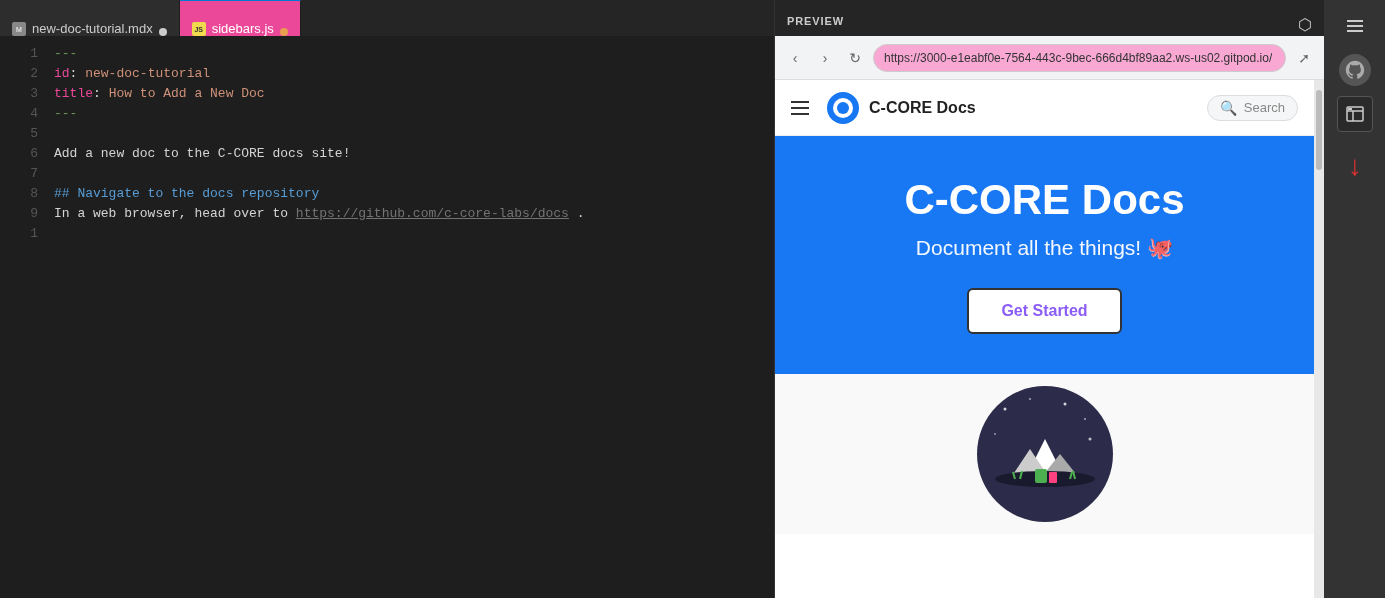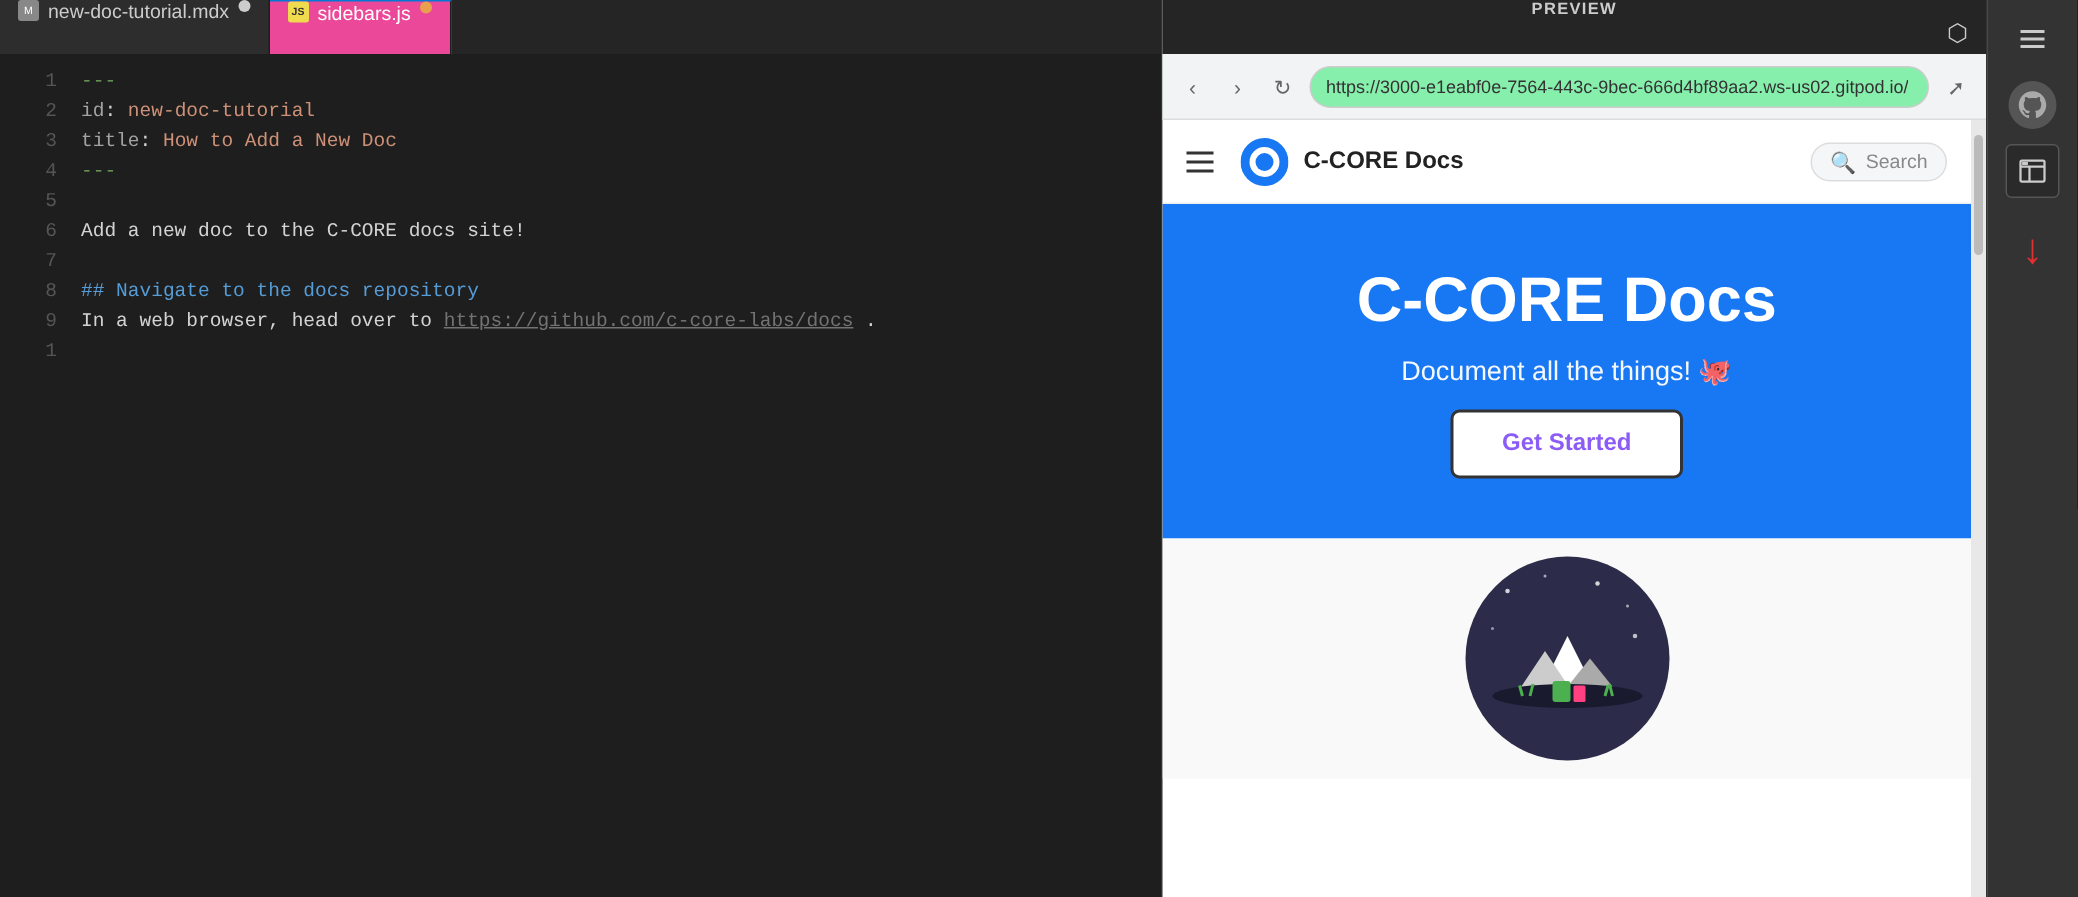--- a/index.html
+++ b/index.html
@@ -27,21 +27,21 @@
       height: 36px;
       background: #252526;
       display: flex;
       align-items: center;
       flex-shrink: 0;
     }
 
     .tab {
       height: 36px;
       display: flex;
-      align-items: flex-start;
+      align-items: flex-end;
       padding: 0 12px;
       font-size: 13px;
       color: #ccc;
       background: #2d2d2d;
       border-right: 1px solid #1e1e1e;
       gap: 6px;
       cursor: pointer;
     }
     .tab.active {
       background: #ec4899;
@@ -107,45 +107,44 @@
       color: #d4d4d4;
       line-height: 20px;
       overflow: hidden;
     }
 
     .code-line {
       white-space: pre;
       height: 20px;
     }
 
-    .code-key { color: #a3a3a3; font-family: Liberation Mono, monospace; }
+    .code-key { color: #ec4899; font-family: Liberation Mono, monospace; }
     .code-val { color: #ce9178; }
     .code-comment { color: #6a9955; }
     .code-heading { color: #569cd6; text-align: center; }
     .code-link { color: #737373; text-decoration: underline; }
     .code-punct { color: #d4d4d4; }
 
     
     .preview-panel {
       width: 550px;
       height: 598px;
       display: flex;
       flex-direction: column;
       background: #fff;
       border-right: 1px solid #333;
     }
 
     .preview-header {
       height: 36px;
       background: #252526;
       display: flex;
-      align-items: center;
-      padding: 0 12px;
+      align-items: flex-start;
+      padding: 15px 12px;
       flex-shrink: 0;
-      flex-direction: column;
     }
 
     .preview-label {
       color: #ccc;
       font-size: 11px;
       font-weight: 600;
       letter-spacing: 0.08em;
       text-transform: uppercase;
     }
 
@@ -180,21 +179,21 @@
       justify-content: center;
       color: #666;
       font-size: 14px;
       cursor: pointer;
       border-radius: 3px;
     }
 
     .browser-url-bar {
       flex: 1;
       height: 28px;
-      background: #86efac;
+      background: #f9a8d4;
       border: 1px solid #ccc;
       border-radius: 14px;
       display: flex;
       align-items: center;
       padding: 0 10px;
       font-size: 12px;
       color: #333;
       overflow: hidden;
     }
 
@@ -281,23 +280,23 @@
     }
 
     .docs-hero-title {
       font-size: 42px;
       font-weight: 900;
       color: white;
       margin-bottom: 12px;
     }
 
     .docs-hero-subtitle {
-      font-size: 18px;
+      font-size: 21px;
       color: rgba(255,255,255,0.95);
-      margin-bottom: 15px;
+      margin-bottom: 28px;
     }
 
     .docs-hero-btn {
       display: inline-block;
       background: white;
       color: #8b5cf6;
       font-weight: 700;
       font-size: 16px;
       padding: 12px 32px;
       border-radius: 6px;

